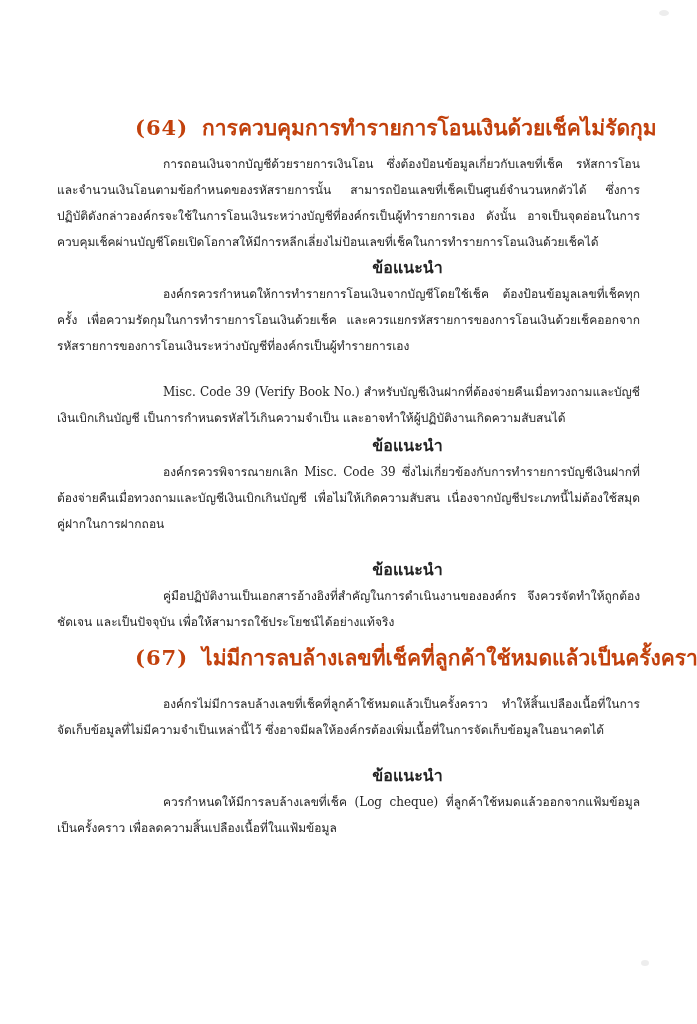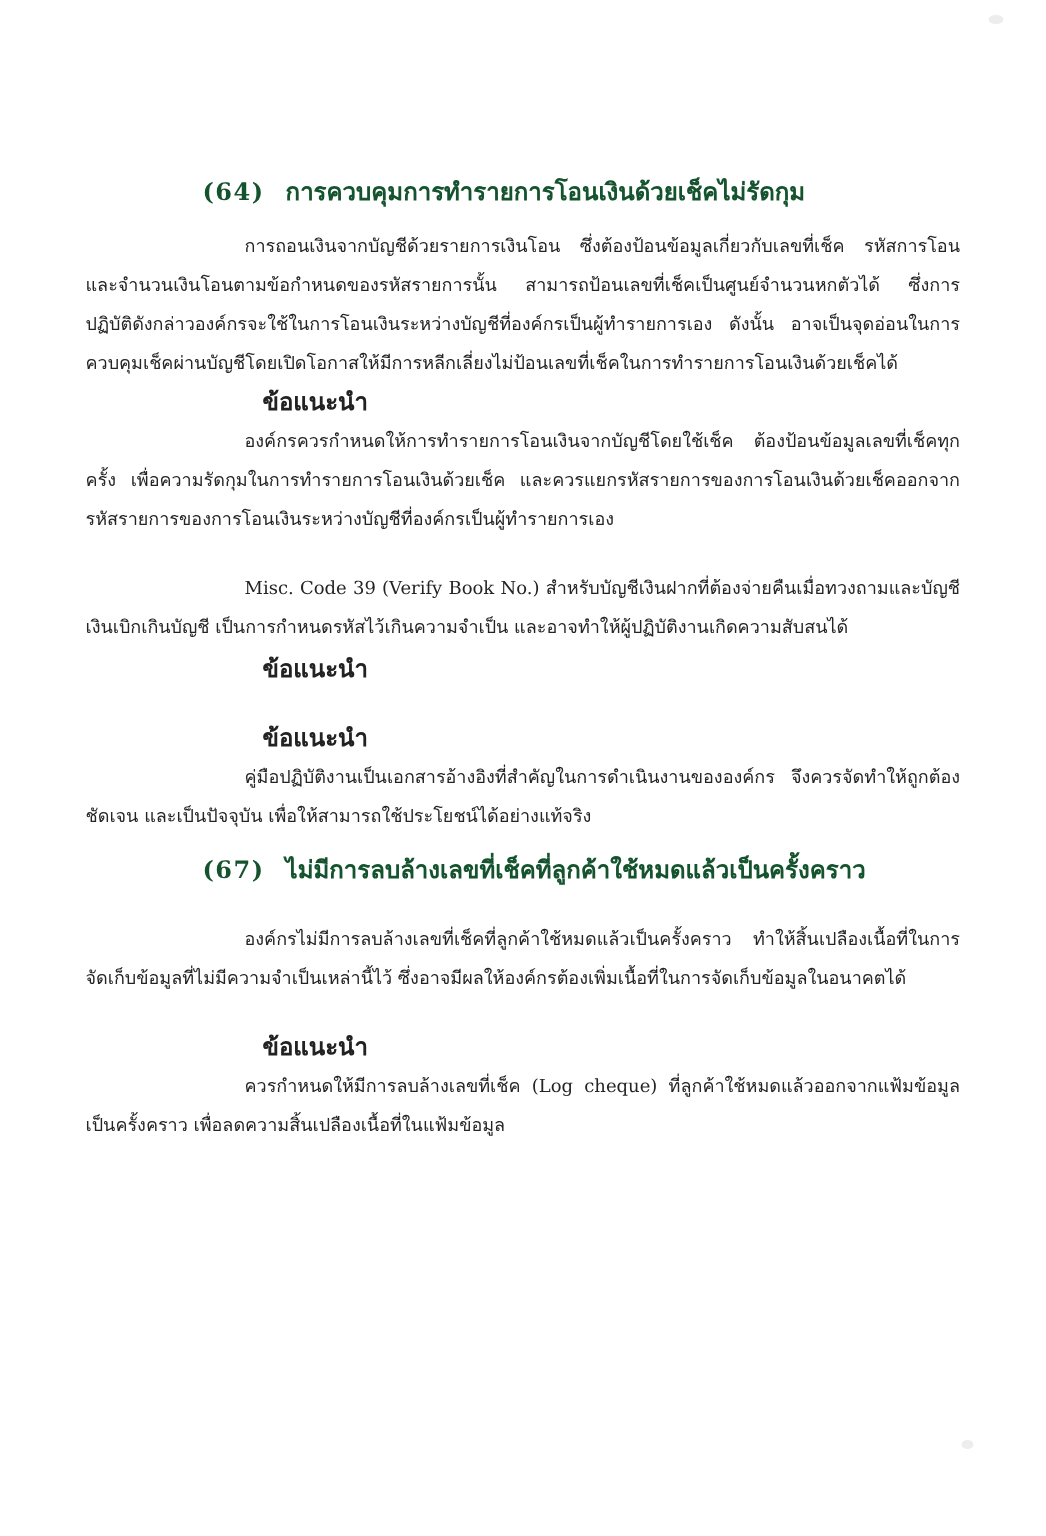--- a/index.html
+++ b/index.html
@@ -23,40 +23,41 @@
     line-height: 20px;
     text-align: center;
     font-style: italic;
     font-size: 15px;
     letter-spacing: 1.5px;
     color: #2b2b2b;
   }
   .content { width: 583px; }
   .sec-heading {
     font-weight: bold;
-    font-size: 16px;
+    font-size: 21px;
     line-height: 26px;
     text-indent: 78px;
-    color: #14532d;
+    color: #c2410c;
     white-space: nowrap;
   }
   .sec-heading .sec-no { margin-right: 14px; letter-spacing: 1px; }
   .para {
     font-size: 12px;
     line-height: 26px;
     text-align: justify;
     text-indent: 106px;
     color: #242424;
   }
   .advice-label {
     font-weight: bold;
     font-size: 16px;
     line-height: 26px;
     margin-left: 118px;
     color: #222;
+    text-align: center;
   }
   
   .mt57 { margin-top: 57px; }
   .mt14 { margin-top: 14px; }
   .mt12 { margin-top: 12px; }
   .mt10 { margin-top: 10px; }
   .mt8  { margin-top: 20px; }
   .mt2  { margin-top: 2px; }
   .mt0  { margin-top: 0; }
   
@@ -79,20 +80,21 @@
     <div>
       <p class="sec-heading mt57"><span class="sec-no">(64)</span><span>การควบคุมการทำรายการโอนเงินด้วยเช็คไม่รัดกุม</span></p>
       <p class="para mt10">การถอนเงินจากบัญชีด้วยรายการเงินโอน  ซึ่งต้องป้อนข้อมูลเกี่ยวกับเลขที่เช็ค  รหัสการโอน และจำนวนเงินโอนตามข้อกำหนดของรหัสรายการนั้น  สามารถป้อนเลขที่เช็คเป็นศูนย์จำนวนหกตัวได้  ซึ่งการปฏิบัติดังกล่าวองค์กรจะใช้ในการโอนเงินระหว่างบัญชีที่องค์กรเป็นผู้ทำรายการเอง  ดังนั้น  อาจเป็นจุดอ่อนในการควบคุมเช็คผ่านบัญชีโดยเปิดโอกาสให้มีการหลีกเลี่ยงไม่ป้อนเลขที่เช็คในการทำรายการโอนเงินด้วยเช็คได้</p>
       <p class="advice-label mt0">ข้อแนะนำ</p>
       <p class="para mt0">องค์กรควรกำหนดให้การทำรายการโอนเงินจากบัญชีโดยใช้เช็ค  ต้องป้อนข้อมูลเลขที่เช็คทุกครั้ง เพื่อความรัดกุมในการทำรายการโอนเงินด้วยเช็ค   และควรแยกรหัสรายการของการโอนเงินด้วยเช็คออกจากรหัสรายการของการโอนเงินระหว่างบัญชีที่องค์กรเป็นผู้ทำรายการเอง</p>
     </div>
 
     <div>
       <p class="para mt8">Misc.  Code  39  (Verify  Book  No.)  สำหรับบัญชีเงินฝากที่ต้องจ่ายคืนเมื่อทวงถามและบัญชีเงินเบิกเกินบัญชี  เป็นการกำหนดรหัสไว้เกินความจำเป็น  และอาจทำให้ผู้ปฏิบัติงานเกิดความสับสนได้</p>
       <p class="advice-label mt2">ข้อแนะนำ</p>
+      <p class="para mt0">องค์กรควรพิจารณายกเลิก  Misc.  Code  39  ซึ่งไม่เกี่ยวข้องกับการทำรายการบัญชีเงินฝากที่ต้องจ่ายคืนเมื่อทวงถามและบัญชีเงินเบิกเกินบัญชี  เพื่อไม่ให้เกิดความสับสน  เนื่องจากบัญชีประเภทนี้ไม่ต้องใช้สมุดคู่ฝากในการฝากถอน</p>
     </div>
 
     <div>
       <p class="advice-label mt8">ข้อแนะนำ</p>
       <p class="para mt0">คู่มือปฏิบัติงานเป็นเอกสารอ้างอิงที่สำคัญในการดำเนินงานขององค์กร  จึงควรจัดทำให้ถูกต้องชัดเจน  และเป็นปัจจุบัน  เพื่อให้สามารถใช้ประโยชน์ได้อย่างแท้จริง</p>
     </div>
 
     <div>
       <p class="sec-heading mt10"><span class="sec-no">(67)</span><span>ไม่มีการลบล้างเลขที่เช็คที่ลูกค้าใช้หมดแล้วเป็นครั้งคราว</span></p>
       <p class="para mt8">องค์กรไม่มีการลบล้างเลขที่เช็คที่ลูกค้าใช้หมดแล้วเป็นครั้งคราว   ทำให้สิ้นเปลืองเนื้อที่ในการจัดเก็บข้อมูลที่ไม่มีความจำเป็นเหล่านี้ไว้  ซึ่งอาจมีผลให้องค์กรต้องเพิ่มเนื้อที่ในการจัดเก็บข้อมูลในอนาคตได้</p>

